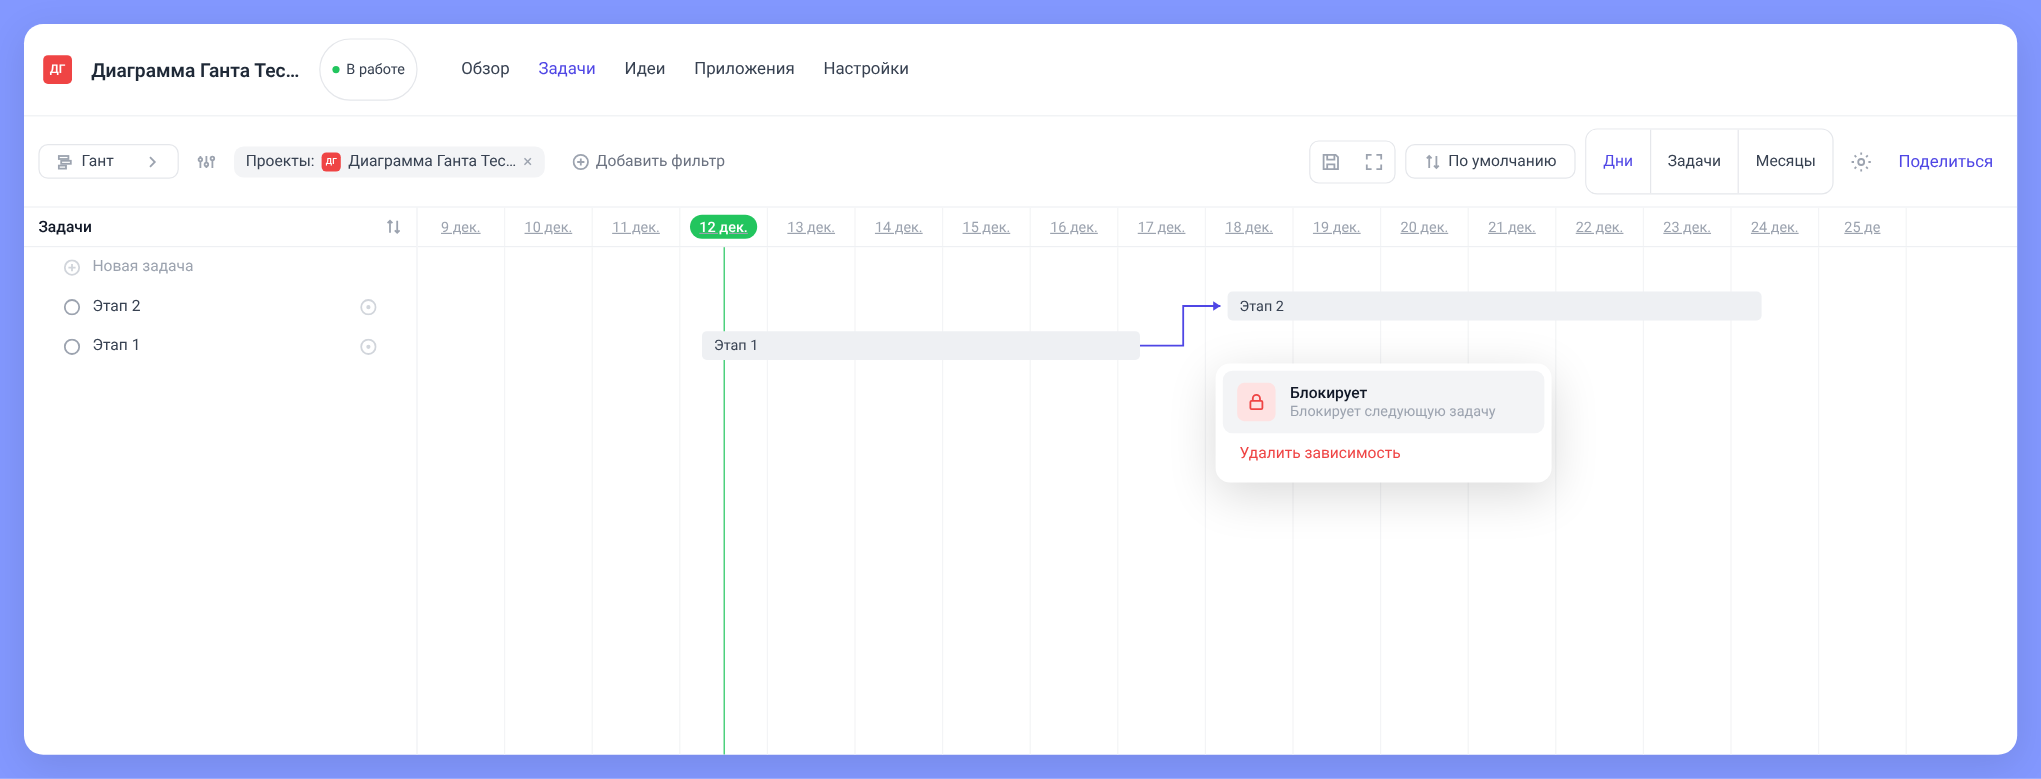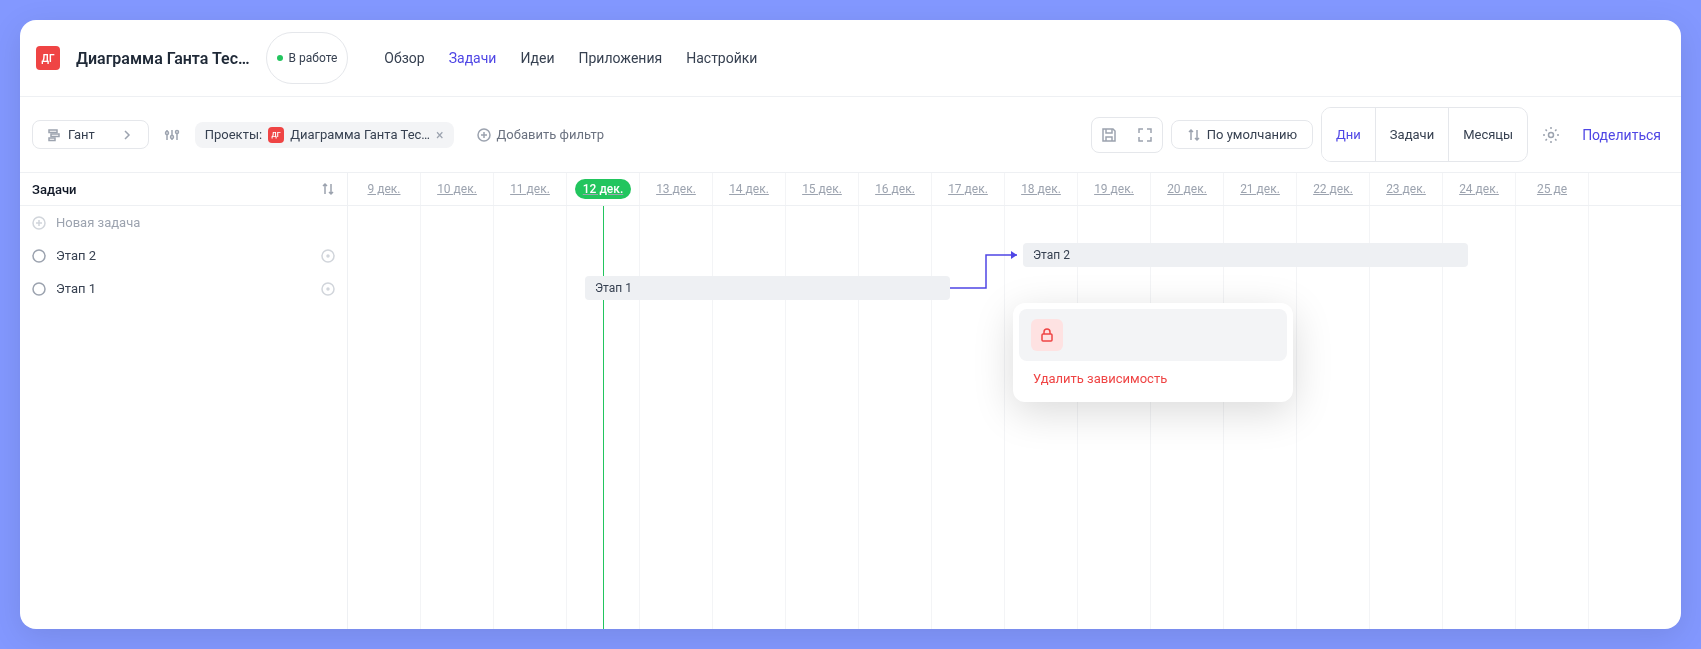--- a/index.html
+++ b/index.html
@@ -26,21 +26,21 @@
 .segmented { display: flex; border: 1px solid #e5e7eb; border-radius: 10px; overflow: hidden; }
 .segmented .seg { padding: 19px 14px; font-size: 13px; color: #374151; cursor: pointer; }
 .segmented .seg.active { color: #4f46e5; background: #fff; }
 .segmented .seg + .seg { border-left: 1px solid #e5e7eb; }
 .share-link { color: #4f46e5; font-size: 14px; cursor: pointer; padding: 0 8px; }
 
 .content { flex: 1; display: flex; position: relative; }
 .sidebar { width: 328px; border-right: 1px solid #eef0f3; display: flex; flex-direction: column; flex-shrink: 0; }
 .sidebar-head { display: flex; align-items: center; justify-content: space-between; padding: 8px 12px; font-size: 13px; color: #111827; font-weight: 500; border-bottom: 1px solid #eef0f3; height: 33px; }
 .sort-icon { color: #9ca3af; }
-.task-row { display: flex; align-items: center; gap: 10px; padding: 7px 12px; font-size: 13px; color: #374151; height: 33px; }
+.task-row { display: flex; align-items: center; gap: 10px; padding: 7px 33px; font-size: 13px; color: #374151; height: 33px; }
 .task-row .circle-icon { color: #9ca3af; }
 .task-row.new { color: #9ca3af; }
 .task-row .end-icon { margin-left: auto; color: #d1d5db; }
 
 .gantt { flex: 1; position: relative; overflow: hidden; }
 .date-header { display: flex; height: 33px; border-bottom: 1px solid #eef0f3; }
 .date-col { width: 73px; flex-shrink: 0; text-align: center; font-size: 12px; color: #9ca3af; display: flex; align-items: center; justify-content: center; border-right: 1px solid #f3f4f6; text-decoration: underline; }
 .date-col.today { }
 .date-col.today span { background: #22c55e; color: #fff; padding: 3px 8px; border-radius: 999px; font-weight: 500; }
 .gantt-grid { position: absolute; inset: 33px 0 0 0; display: flex; }
@@ -282,18 +282,22 @@
       </svg>
 
       <div class="popup" style="top:130px;left:665px">
         <div class="popup-item active">
           <div class="popup-icon red">
             <svg width="16" height="16" viewBox="0 0 16 16" fill="none" stroke="currentColor" stroke-width="1.5">
                 <rect x="3" y="7" width="10" height="7" rx="1"></rect>
                 <path d="M5 7V5a3 3 0 016 0v2"></path>
               </svg>
           </div>
+          <div class="popup-text">
+            <div class="popup-title">Блокирует</div>
+            <div class="popup-sub">Блокирует следующую задачу</div>
+          </div>
         </div>
         <div class="popup-delete">Удалить зависимость</div>
       </div>
     </div>
   </div>
 </div>
 
 </body></html>

